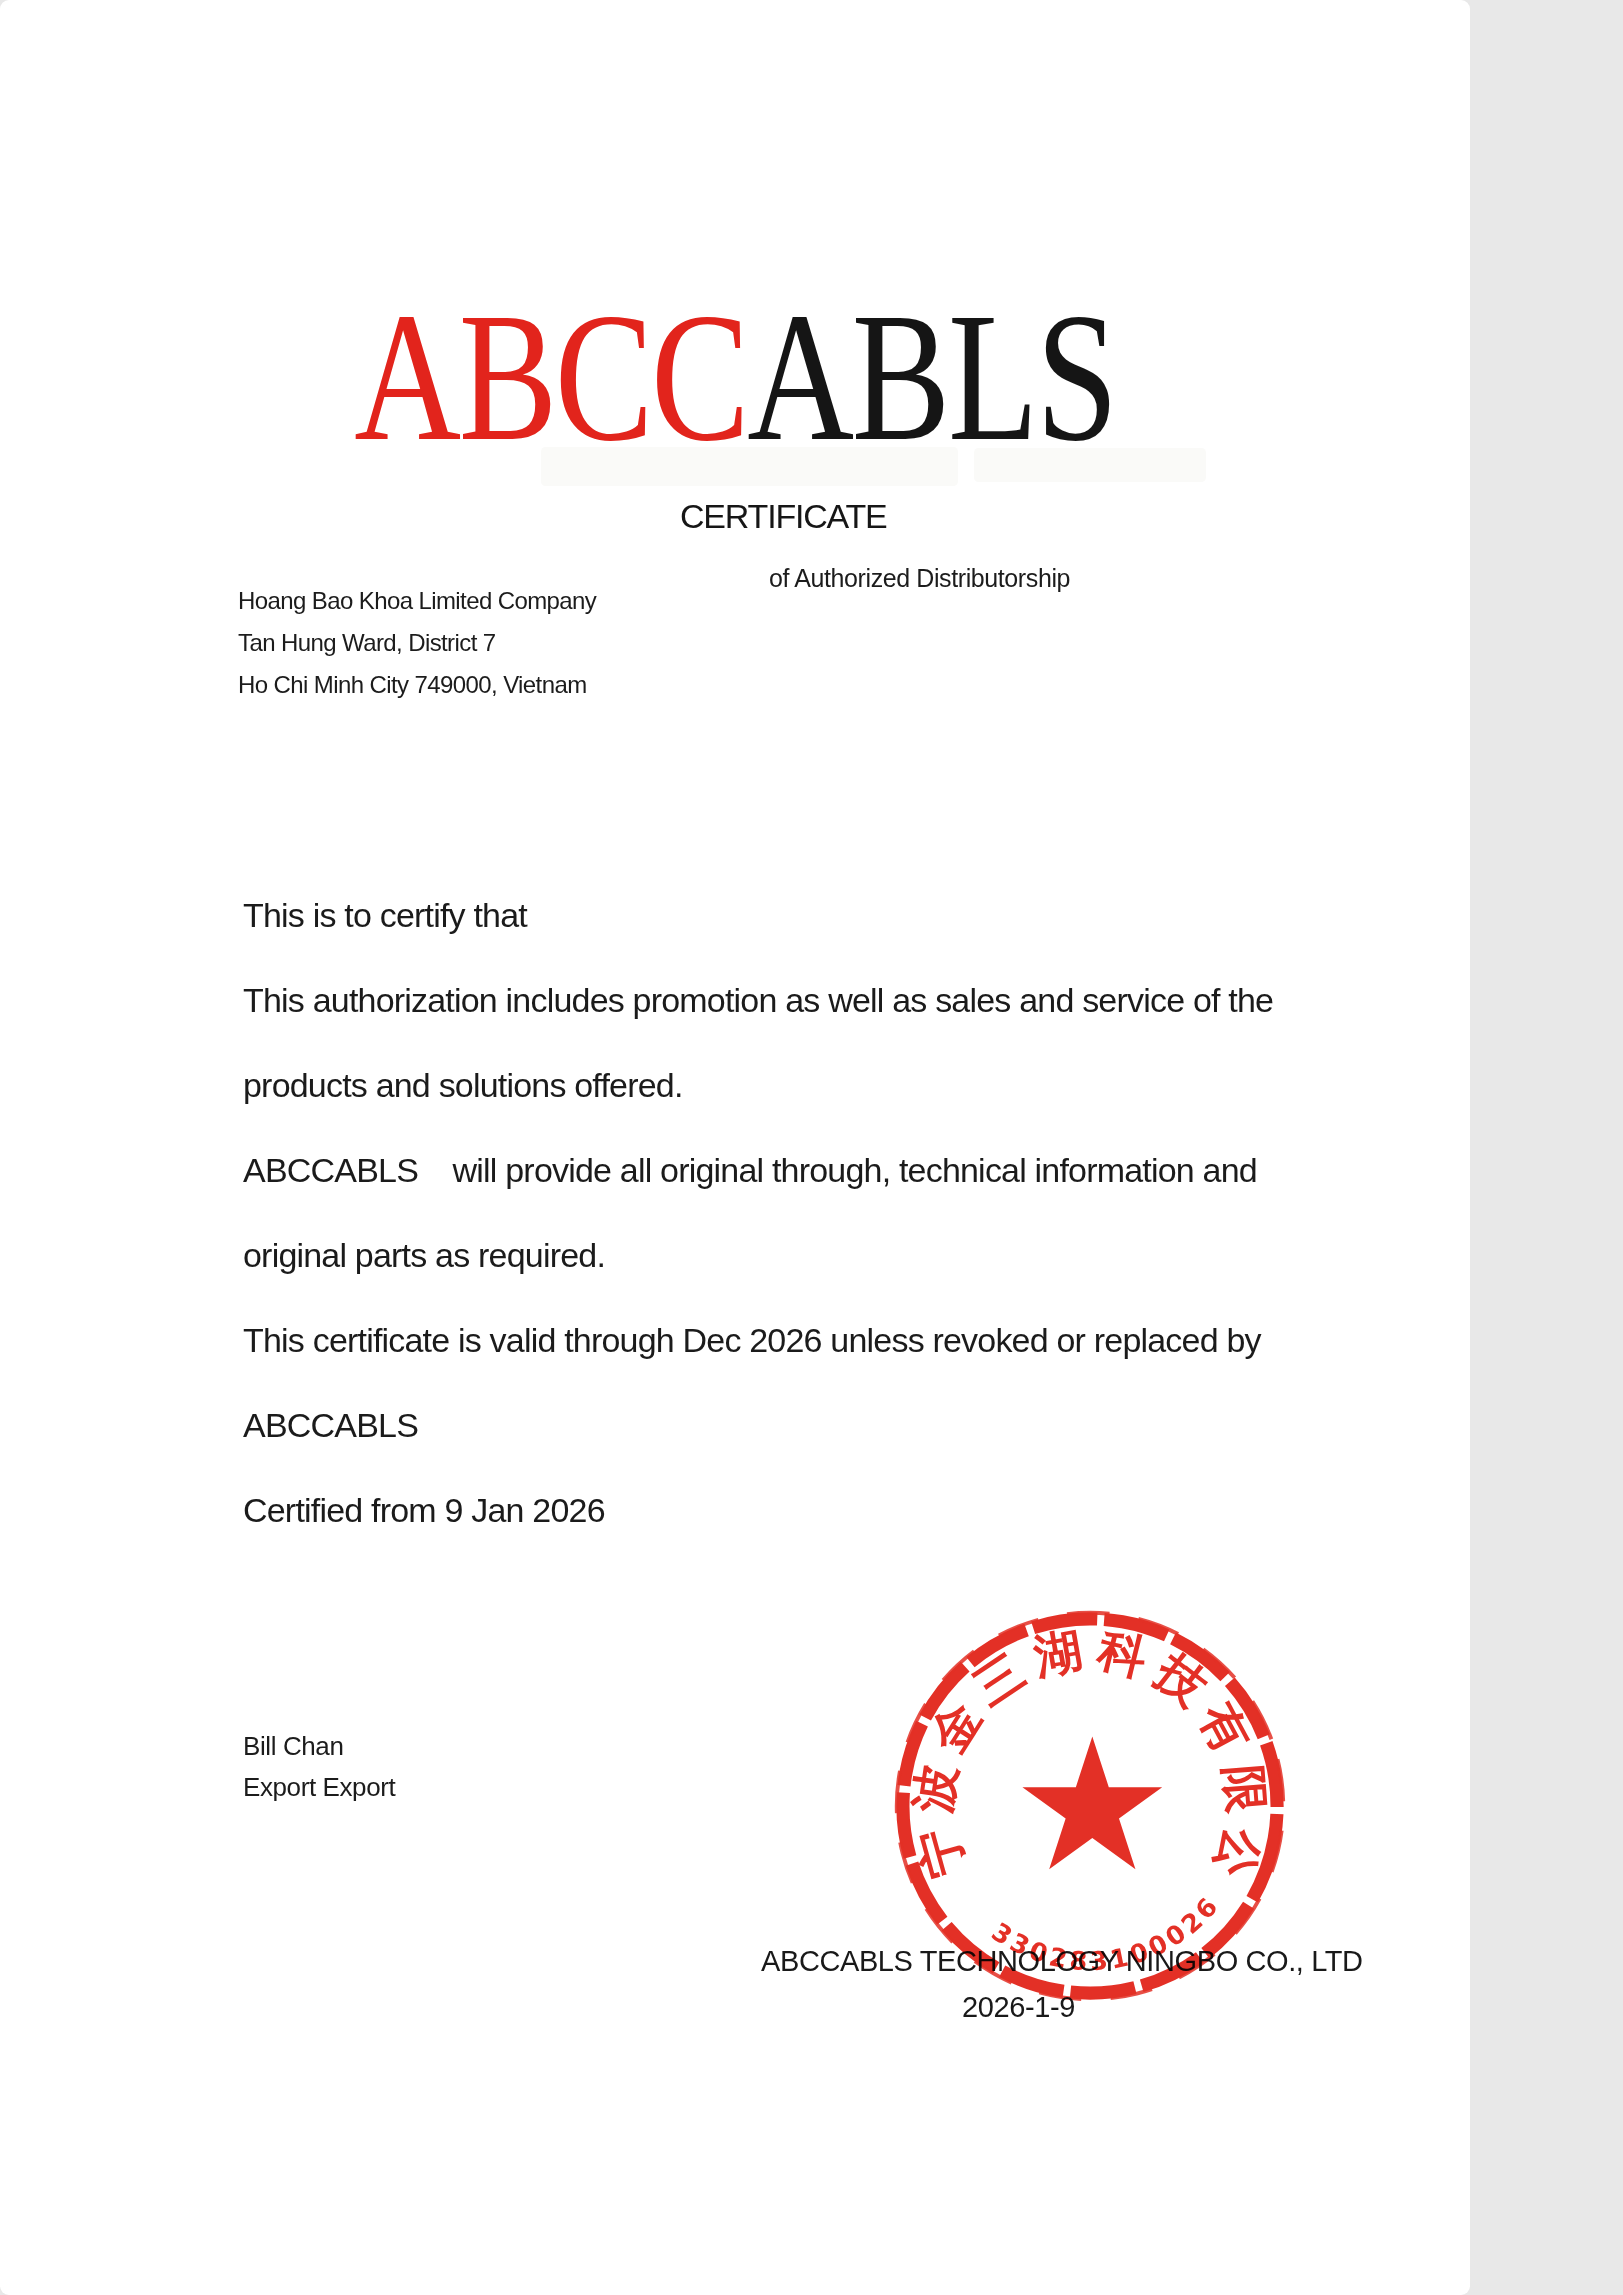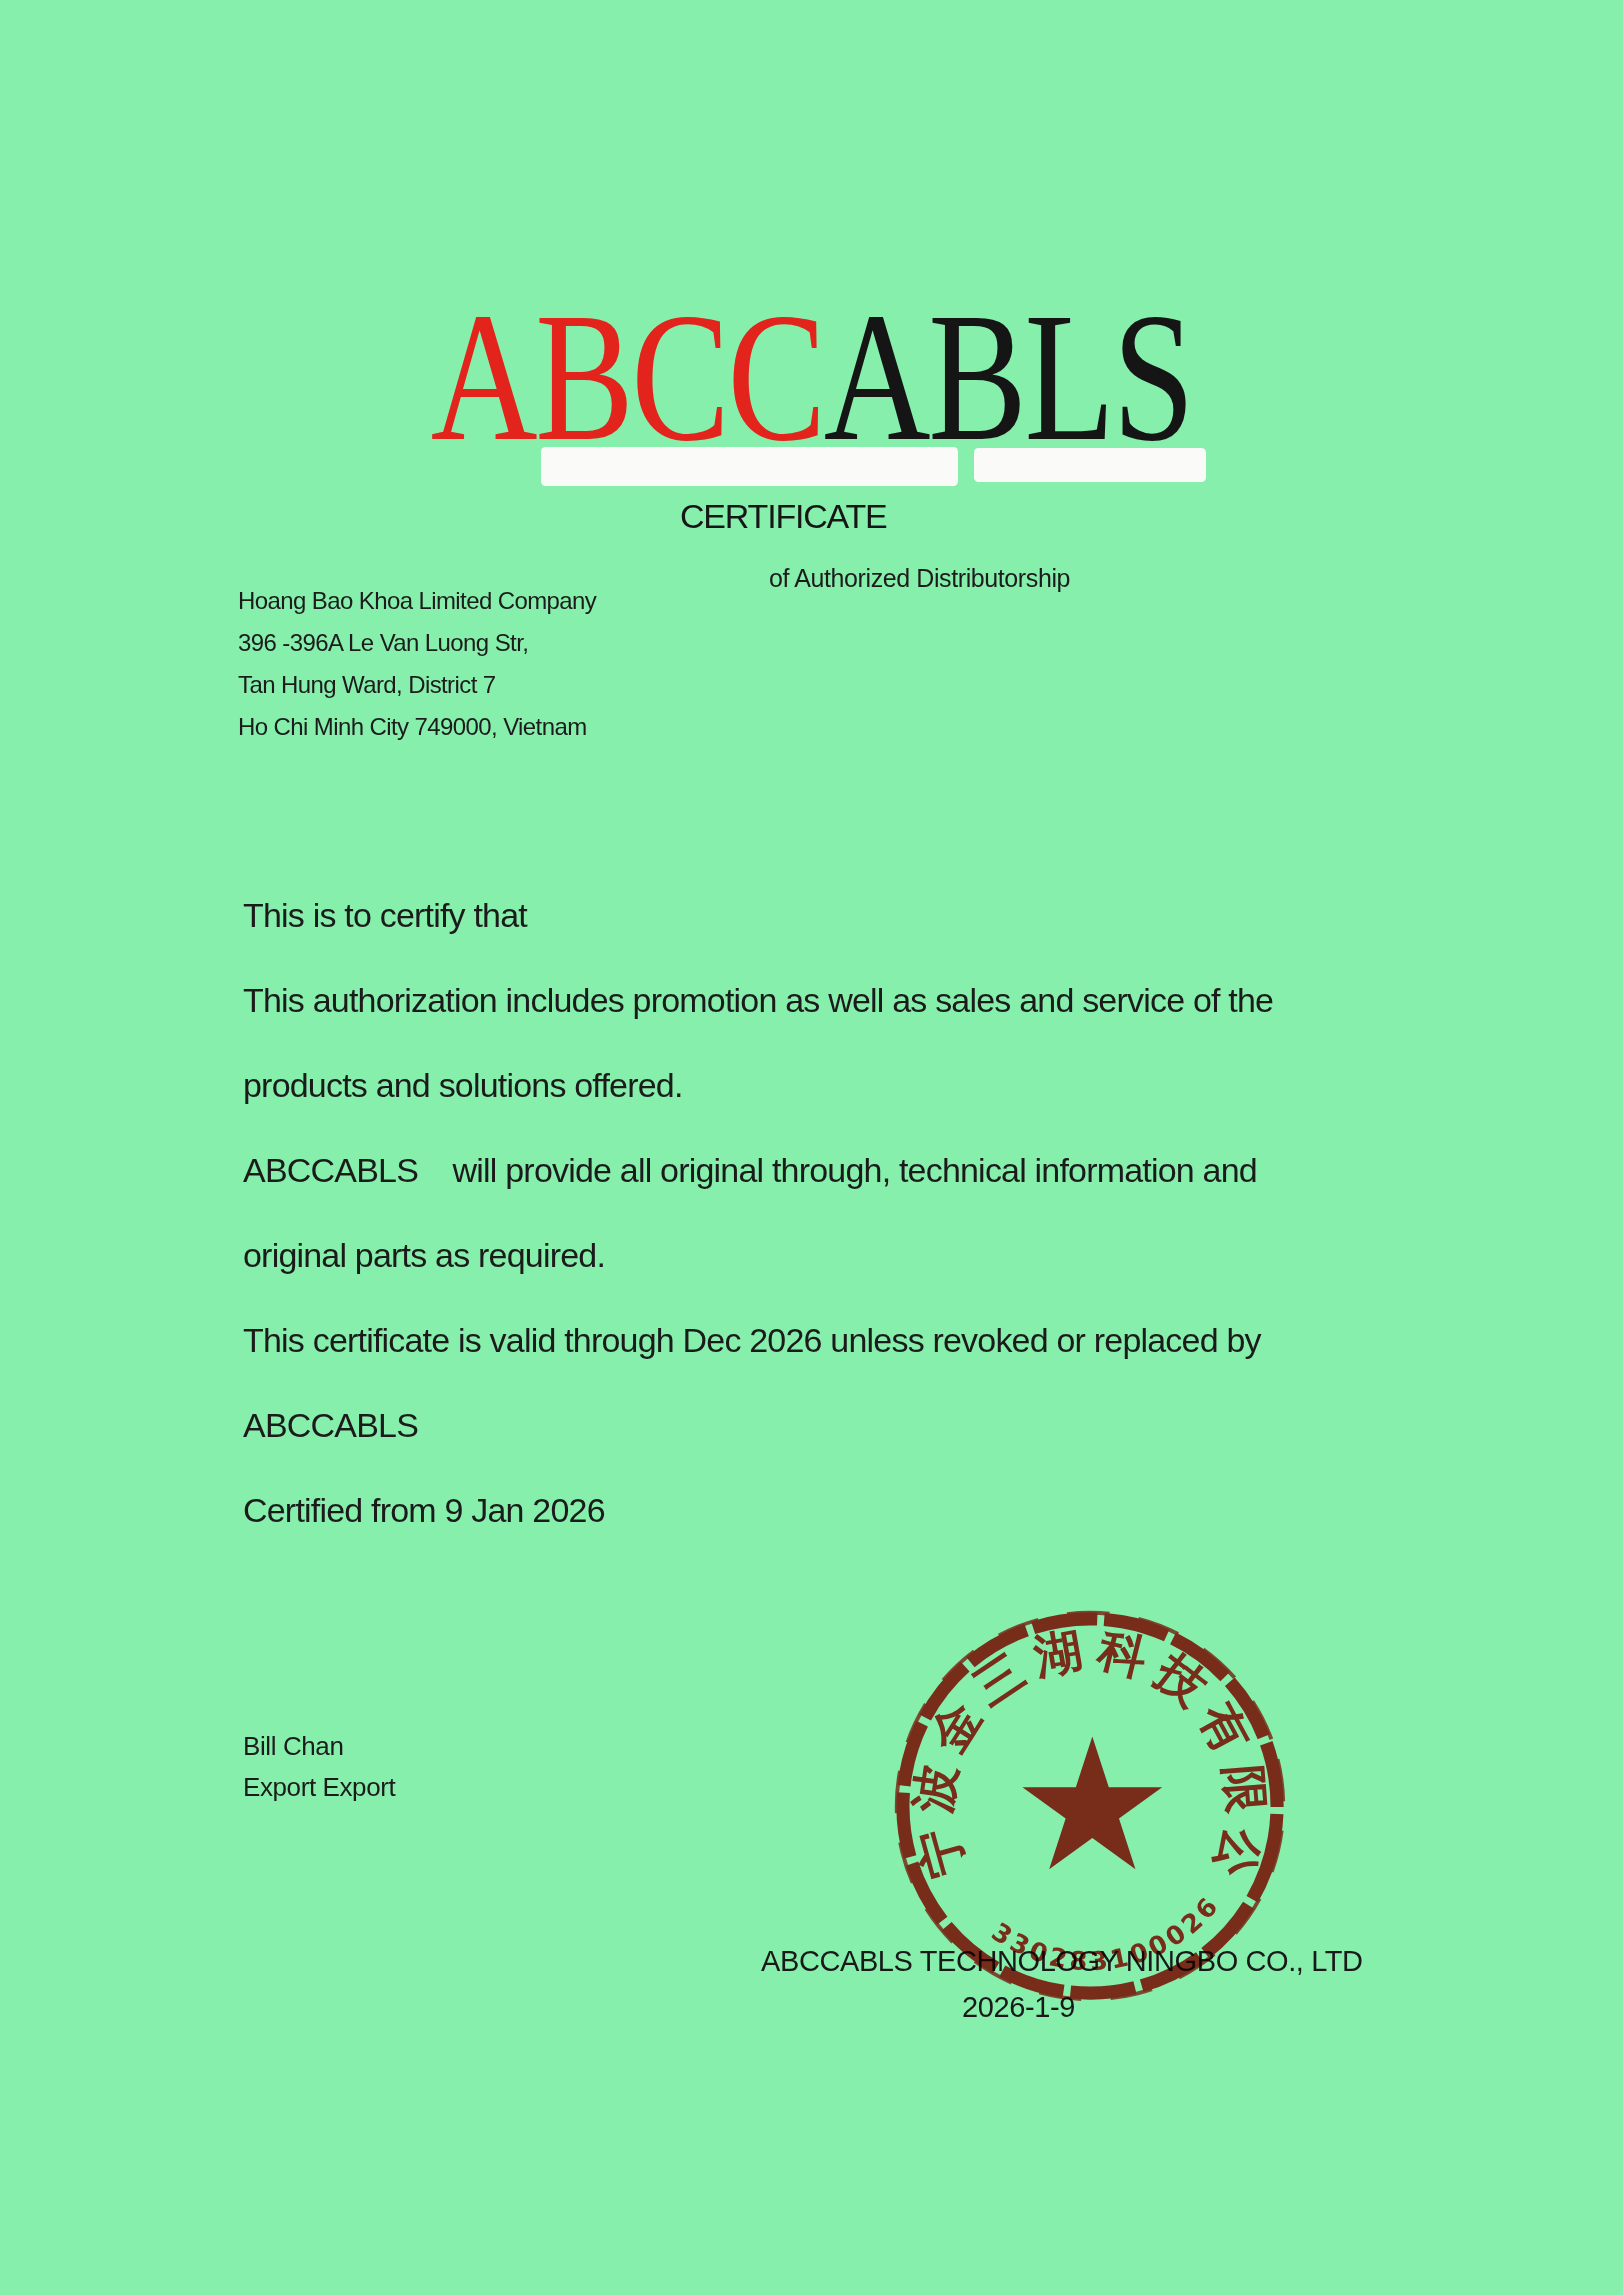--- a/index.html
+++ b/index.html
@@ -1,22 +1,23 @@
 <!DOCTYPE html>
 <html style="font-size:12.4px"><head>
 <meta charset="utf-8">
 <style>
   html,body{margin:0;padding:0;background:#e8e8e8;}
   .page{
     position:relative;
-    width:1623px;height:2295px;
-    background:#86efac;
+    width:1470px;height:2295px;
+    background:#ffffff;
     overflow:hidden;
     font-family:"Liberation Sans",sans-serif;
     color:#1d1d1d;
+    border-radius:9px;
   }
   .artifact{position:absolute;background:#fafaf8;border-radius:4.6px;}
 
   .logo{
     position:absolute;left:0;right:0;top:284px;
     text-align:center;
     font-family:"Liberation Serif",serif;
     font-size:185px;line-height:1;font-weight:400;
     letter-spacing:-3.1px;
     transform:scaleX(0.80);
@@ -81,21 +82,20 @@
   <div class="artifact" style="left:541px;top:447px;width:417px;height:39px;"></div>
   <div class="artifact" style="left:974px;top:448px;width:232px;height:34px;"></div>
 
   <div class="logo"><span class="red">ABCC</span><span class="black">ABLS</span></div>
 
   <div class="cert-title">CERTIFICATE</div>
   <div class="cert-subtitle">of Authorized Distributorship</div>
 
   <div class="recipient">
     <div>Hoang Bao Khoa Limited Company</div>
-    <div>396 -396A Le Van Luong Str,</div>
     <div>Tan Hung Ward, District 7</div>
     <div>Ho Chi Minh City 749000, Vietnam</div>
   </div>
 
   <div class="body-text">
     <div>This is to certify that</div>
     <div>This authorization includes promotion as well as sales and service of the</div>
     <div>products and solutions offered.</div>
     <div>ABCCABLS    will provide all original through, technical information and</div>
     <div>original parts as required.</div>

